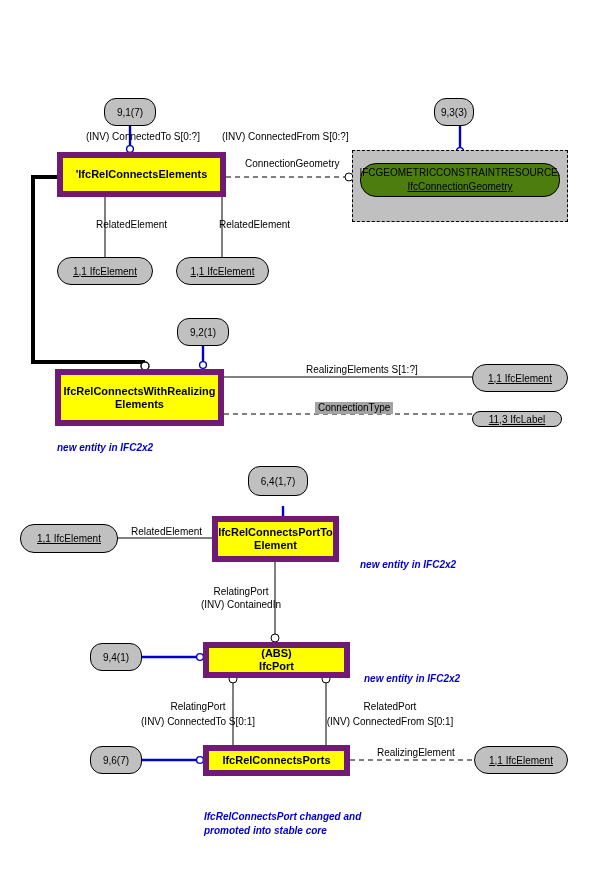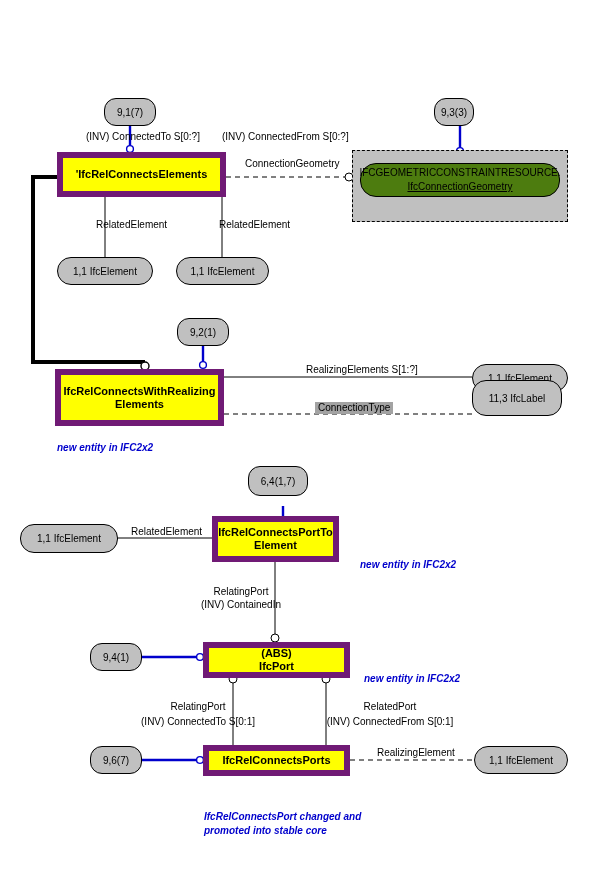--- a/index.html
+++ b/index.html
@@ -12,21 +12,21 @@
   
   .entity{position:absolute;background:#ffff00;border:6px solid #701a75;
           display:flex;align-items:center;justify-content:center;
           text-align:center;font-weight:bold;font-size:11px;color:#000;
           line-height:13px;box-sizing:border-box;}
 
   
   .oval{position:absolute;background:#c0c0c0;border:1px solid #000;
         border-radius:14px;display:flex;align-items:center;
         justify-content:center;text-align:right;font-size:10px;
-        color:#000;box-sizing:border-box;white-space:nowrap;}
+        color:#000;box-sizing:border-box;white-space:nowrap;text-decoration:underline;}
 
   
   .pageref{position:absolute;background:#c0c0c0;border:1px solid #000;
            border-radius:12px;display:flex;align-items:center;
            justify-content:center;font-size:10px;color:#000;
            box-sizing:border-box;white-space:nowrap;}
 
   
   .schemabox{position:absolute;background:#c0c0c0;border:1px dashed #000;
              box-sizing:border-box;}
@@ -137,21 +137,21 @@
     <span>(ABS)</span>
     <span>IfcPort</span>
   </div>
 
   <div class="oval" style="left:57px;top:257px;width:96px;height:28px;">1,1  IfcElement</div>
 
   <div class="oval" style="left:176px;top:257px;width:93px;height:28px;">1,1  IfcElement</div>
 
   <div class="oval" style="left:472px;top:364px;width:96px;height:28px;">1,1  IfcElement</div>
 
-  <div class="oval" style="left:472px;top:380px;width:90px;height:36px;">11,3  IfcLabel</div>
+  <div class="oval" style="left:472px;top:411px;width:90px;height:16px;">11,3  IfcLabel</div>
 
   <div class="oval" style="left:20px;top:524px;width:98px;height:29px;">1,1  IfcElement</div>
 
   <div class="oval" style="left:474px;top:746px;width:94px;height:28px;">1,1  IfcElement</div>
 
   <div class="lbl" style="left:86px;top:131px;">(INV) ConnectedTo  S[0:?]</div>
 
   <div class="lbl" style="left:222px;top:131px;">(INV) ConnectedFrom  S[0:?]</div>
 
   <div class="lbl" style="left:245px;top:158px;">ConnectionGeometry</div>

